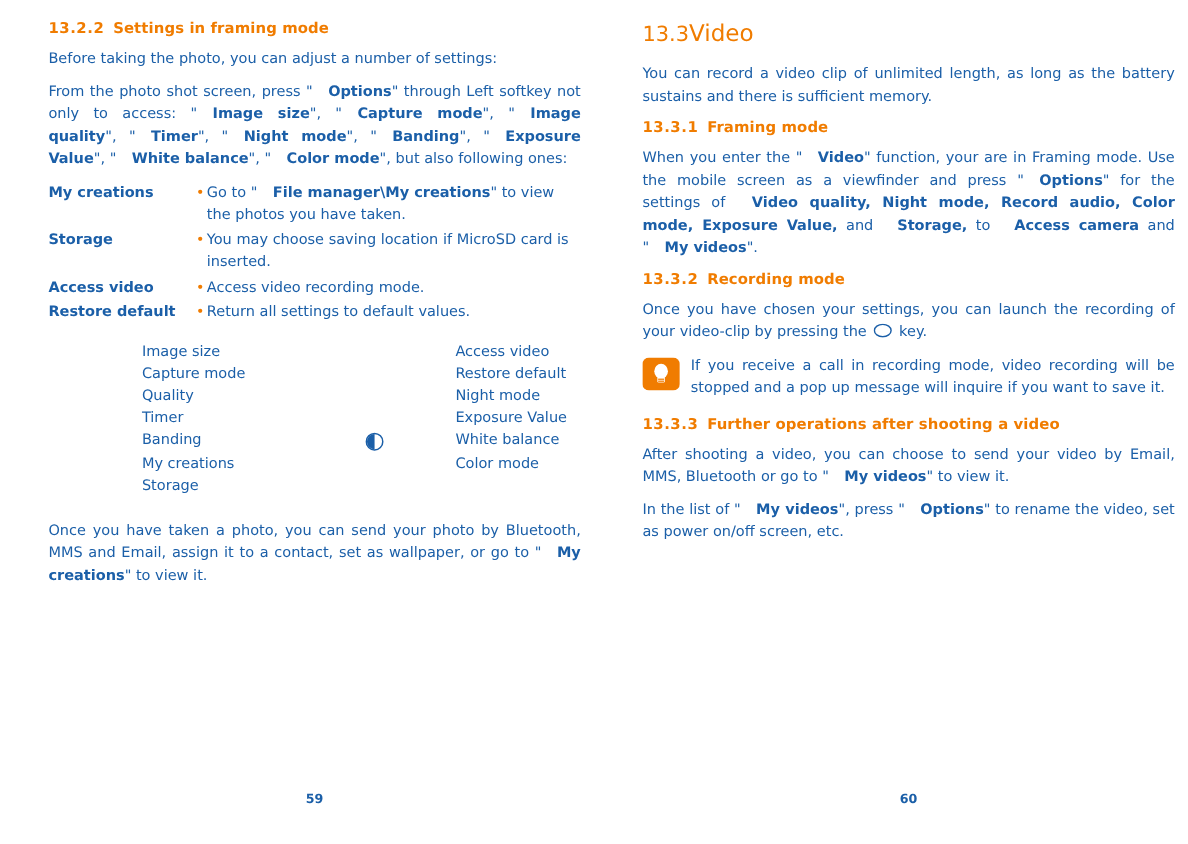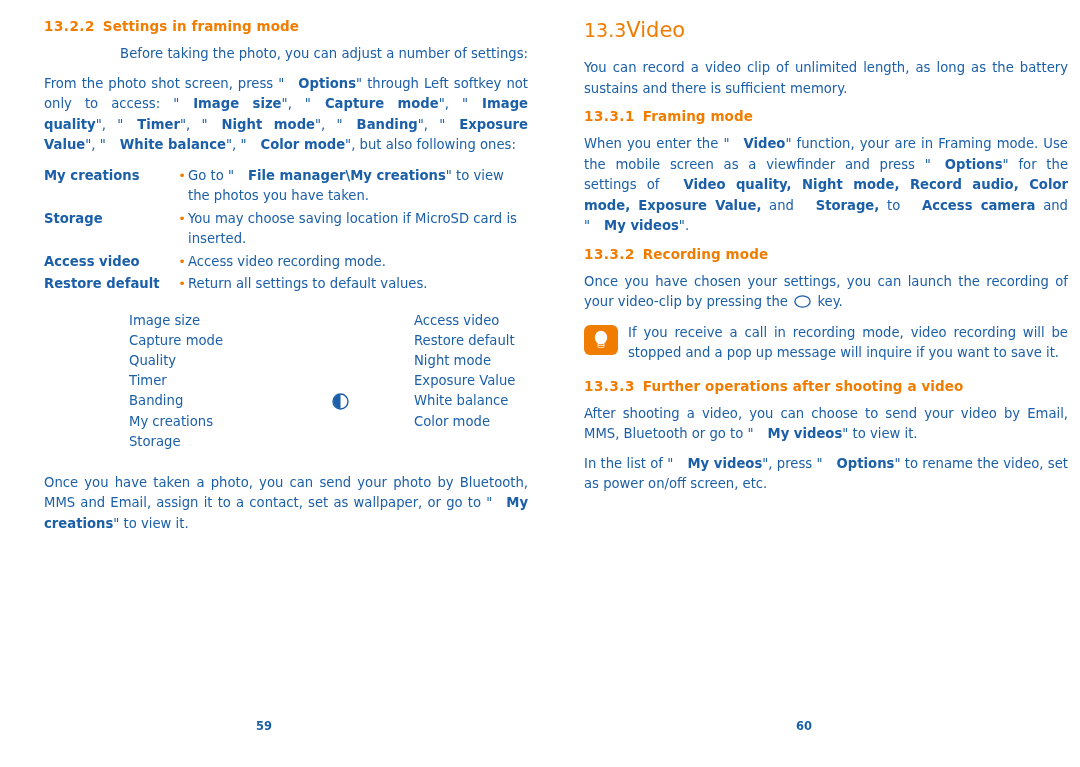--- a/index.html
+++ b/index.html
@@ -54,21 +54,21 @@
   }
   .h1 .txt { font-size: 21px; }
 
   p.body {
     color: #1b5fa8;
     font-size: 13.2px;
     line-height: 20.5px;
     margin: 0 0 9px 0;
     text-align: justify;
   }
-  p.body.nojust { text-align: right; }
+  p.body.nojust { text-align: left; }
   .b { font-weight: bold; padding-left: 14px; }
 
   
   .deflist {
     margin: 10px 0 6px 0;
   }
   .defrow {
     display: flex;
     align-items: flex-start;
     margin-bottom: 2px;
@@ -147,20 +147,21 @@
     margin: 0 2px;
   }
 
   .pagenum {
     position: absolute;
     top: 719px;
     font-size: 11.5px;
     color: #1b5fa8;
     font-weight: bold;
     width: 60px;
+    text-align: center;
   }
   .pagenum-left { left: 240px; }
   .pagenum-right { left: 780px; }
 </style>
 </head>
 <body>
 
 <div class="page">
 
   <div class="col col-left">

